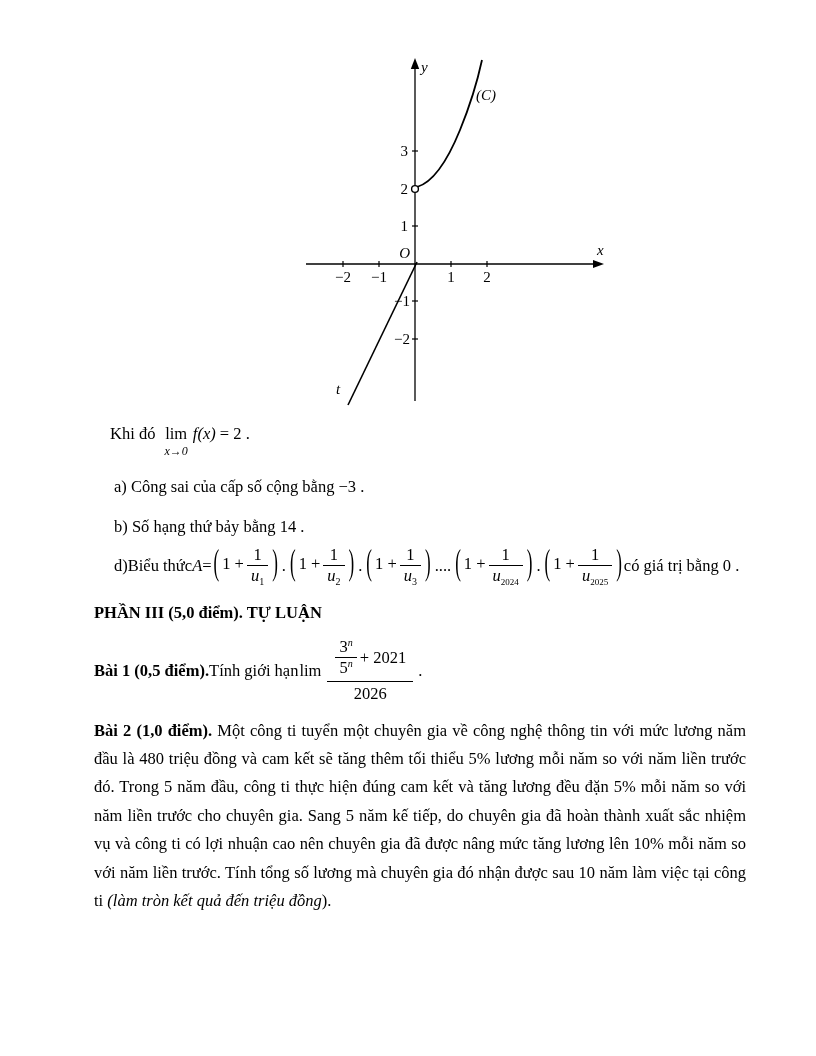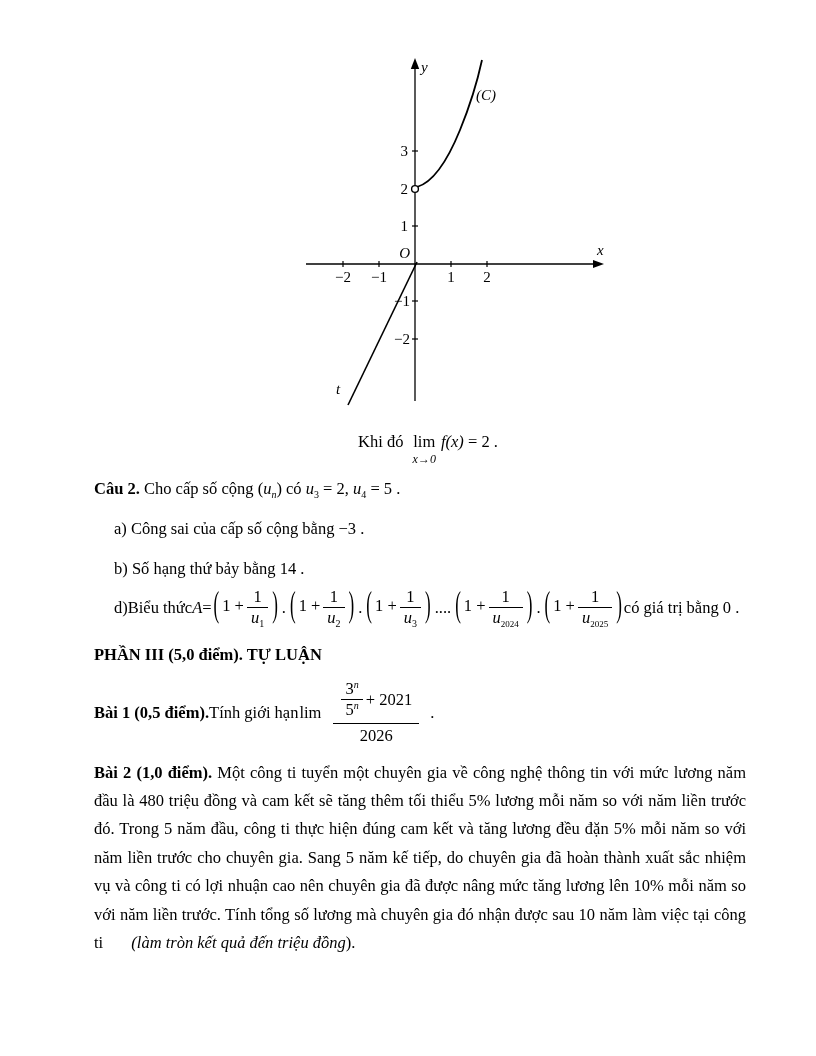--- a/index.html
+++ b/index.html
@@ -12,44 +12,44 @@
     overflow:hidden;
   }
   .page { position:relative; width:816px; height:1056px; padding:56px 70px 0 94px; }
 
   
   .graph { margin-left:204px; width:312px; height:352px; }
   .graph svg text { font-family:"Liberation Serif","DejaVu Serif",serif; font-size:15px; fill:#000; }
   .graph svg text.it { font-style:italic; }
 
   
-  .khido { margin-top:24px; padding-left:16px;text-align:center; }
+  .khido { margin-top:16px; padding-left:16px; }
   .cau2-head { margin-top:14px; }
   .item { padding-left:20px; margin-top:20px; }
   .item-d { padding-left:20px; margin-top:8px; display:flex; align-items:center; white-space:nowrap; }
   .phan3 { margin-top:16px; font-weight:bold; }
   .bai1 { margin-top:14px; display:flex; align-items:center; }
   .bai2 { margin-top:12px; text-align:justify; line-height:1.72; }
   b, .bold { font-weight:bold; }
   .var { font-style:italic; }
-  i { font-style:italic;margin-left:24px; }
+  i { font-style:italic; }
   sub { font-size:10px; line-height:0; }
   sub.big { font-size:9px; }
   sup { font-size:10px; line-height:0; }
 
   
   .limop { display:inline-flex; flex-direction:column; align-items:center; line-height:1; margin:0 5px; vertical-align:baseline; }
   .limop .limsub { font-size:12px; font-style:italic; margin-top:2px; }
   .frac { display:inline-flex; flex-direction:column; align-items:center; vertical-align:middle; margin:0 2px; line-height:1.25; }
   .frac .num, .frac .den { padding:0 4px; text-align:center; }
   .frac .den { border-top:1.2px solid #000; }
   .bp { display:inline-block; transform:scaleY(2.05); font-size:17px; margin:0 2px; }
   .mtxt { margin:0 1px; }
   .fdot { margin:0 2px; }
-  .bigfrac { display:inline-flex; flex-direction:column; align-items:flex-start; margin:0 11px; vertical-align:middle; line-height:1.25; }
+  .bigfrac { display:inline-flex; flex-direction:column; align-items:flex-start; margin:0 5px; vertical-align:middle; line-height:1.25; }
   .bigfrac .bnum { display:flex; align-items:center; padding:0 6px 2px; }
   .bigfrac .bden { border-top:1.2px solid #000; align-self:stretch; text-align:center; padding-top:2px; }
 </style>
 </head>
 <body>
 
 <div class="page">
 
   <figure class="graph">
     <svg width="312" height="352" viewBox="0 0 312 352">
@@ -94,23 +94,20 @@
     </svg>
   </figure>
 
   <div class="khido">
     <span>Khi đó </span><span class="limop">
         <span>lim</span>
         <span class="limsub">x→0</span>
       </span><span class="var">f(x)</span><span> = 2 .</span>
   </div>
 
-  <div class="cau2-head">
-    <b>Câu 2.</b><span> Cho cấp số cộng </span><span>(</span><span class="var">u</span><sub class="var">n</sub><span>) có </span><span class="var">u</span><sub>3</sub><span> = 2, </span><span class="var">u</span><sub>4</sub><span> = 5 .</span>
-  </div>
 
   <div class="item">
     <span>a)</span><span> Công sai của cấp số cộng bằng −3 .</span>
   </div>
 
   <div class="item">
     <span>b)</span><span> Số hạng thứ bảy bằng 14 .</span>
   </div>
 
 

